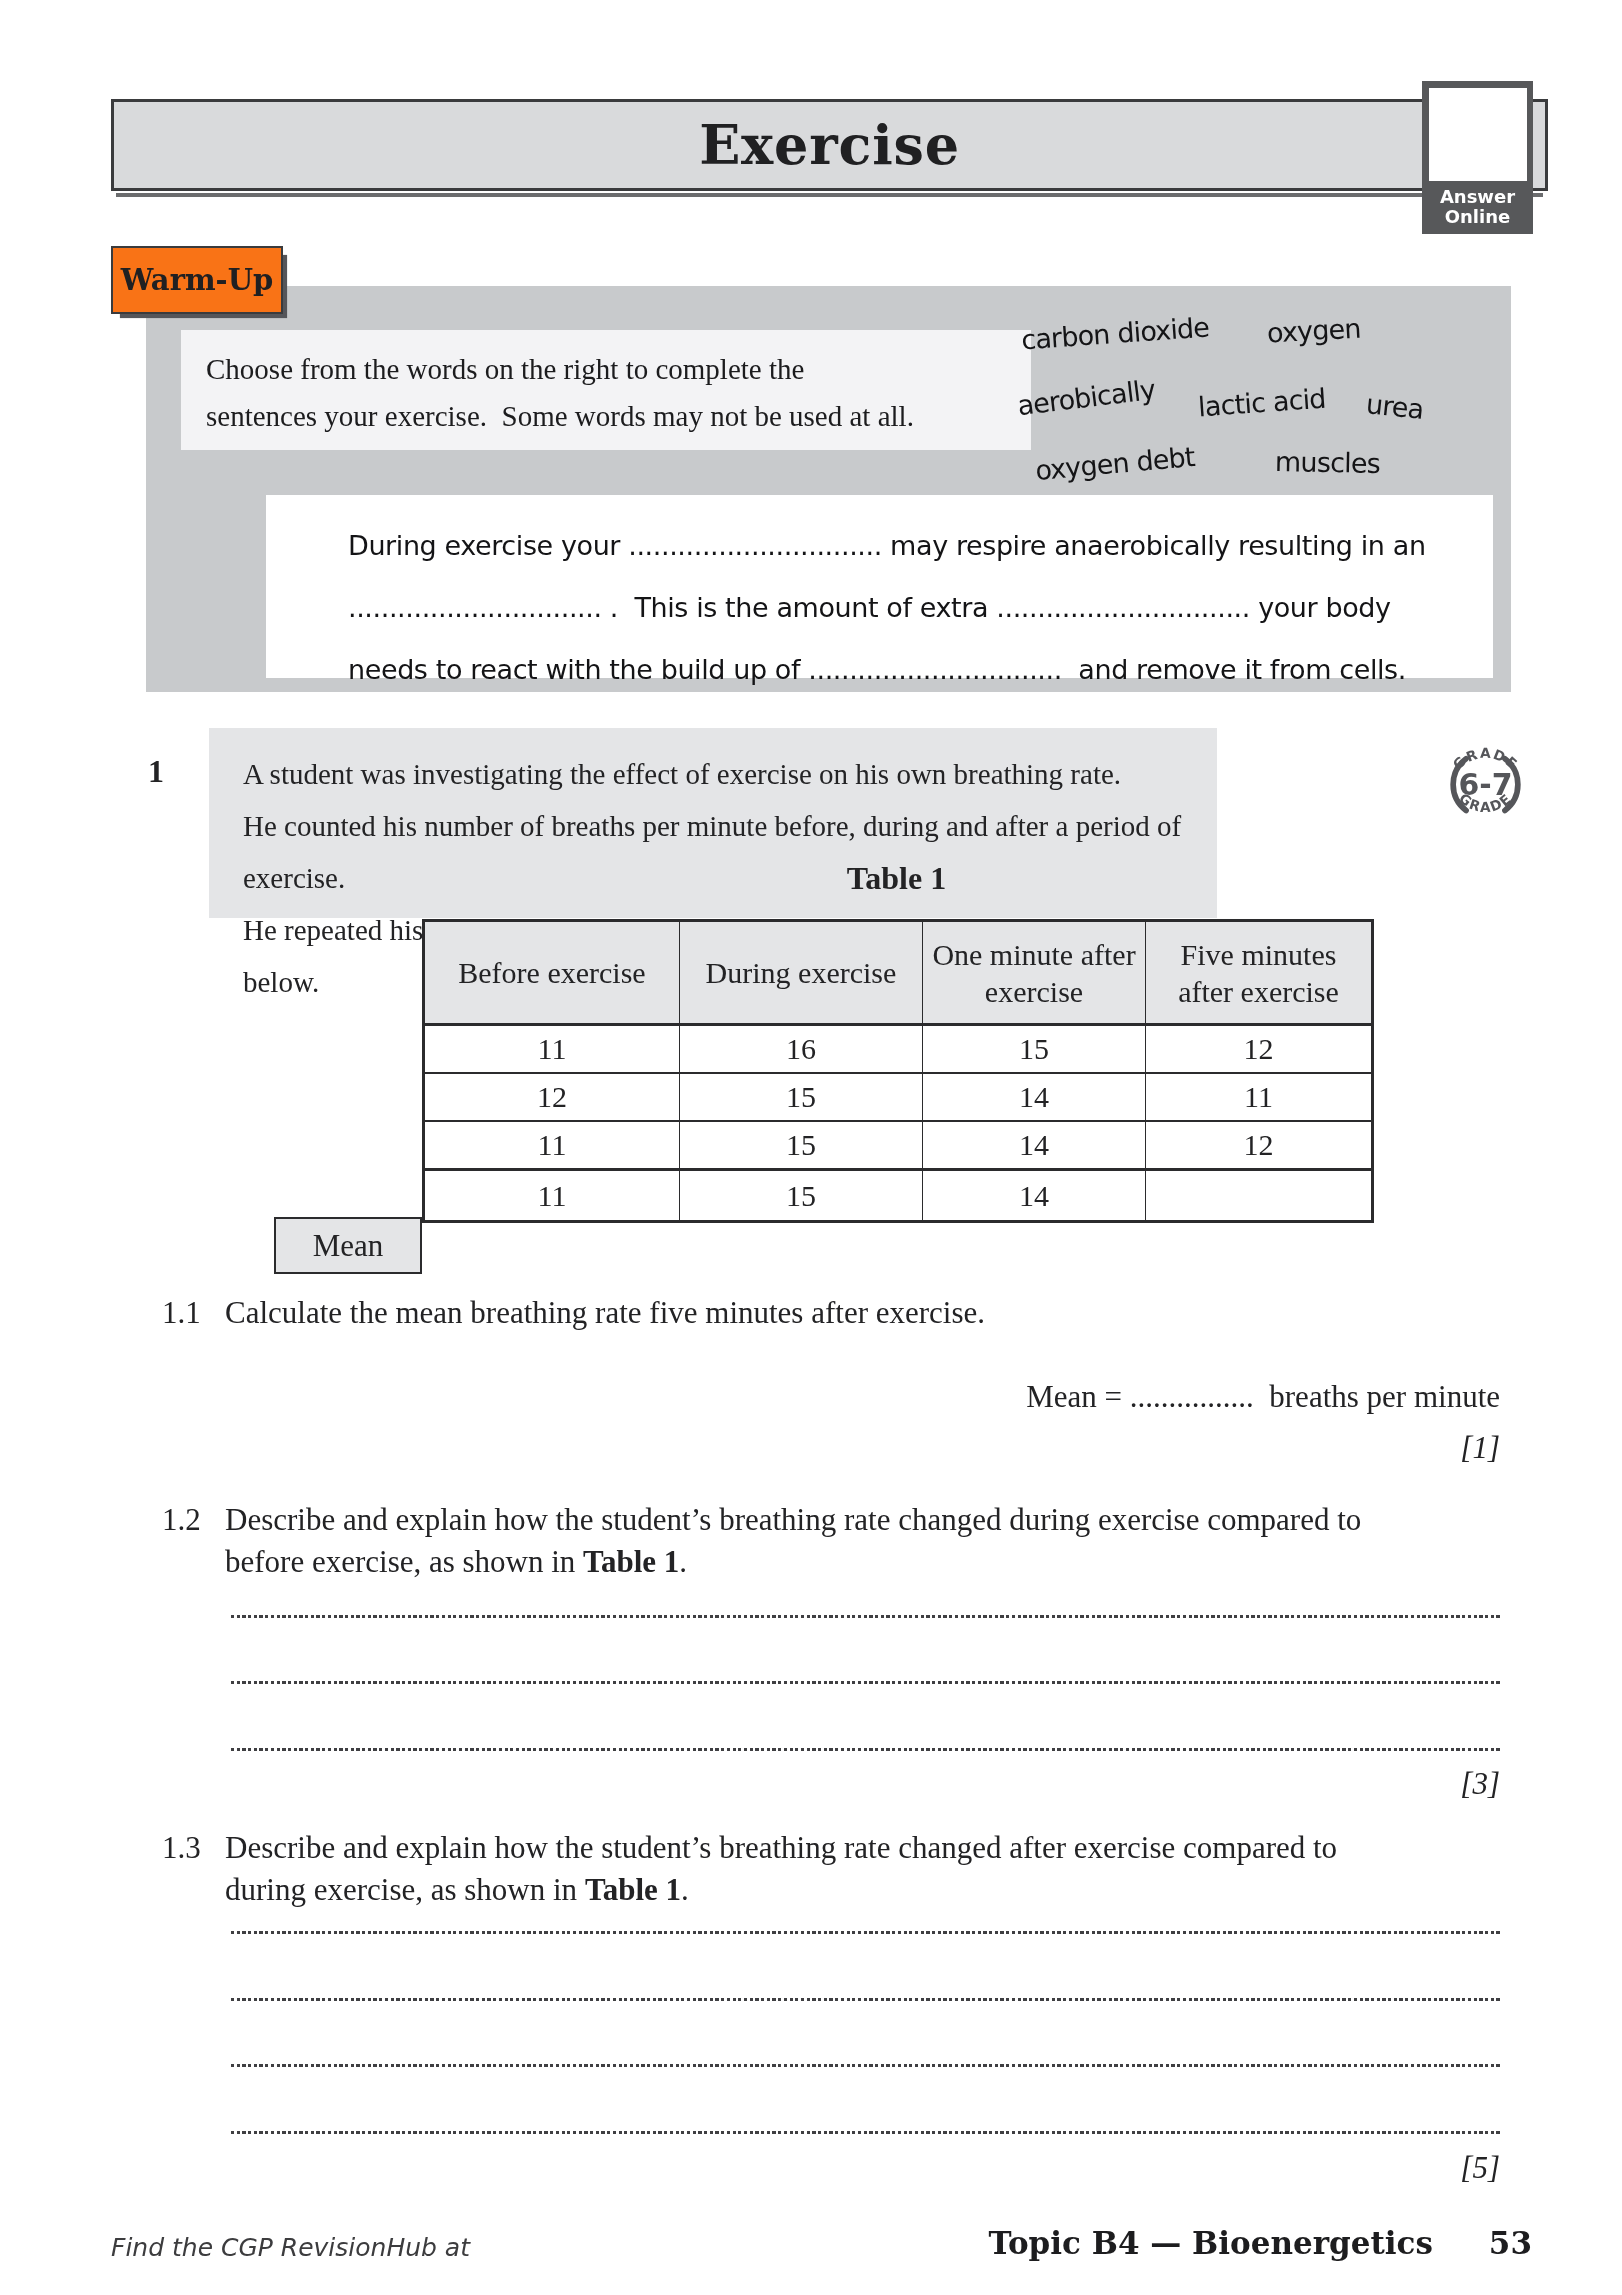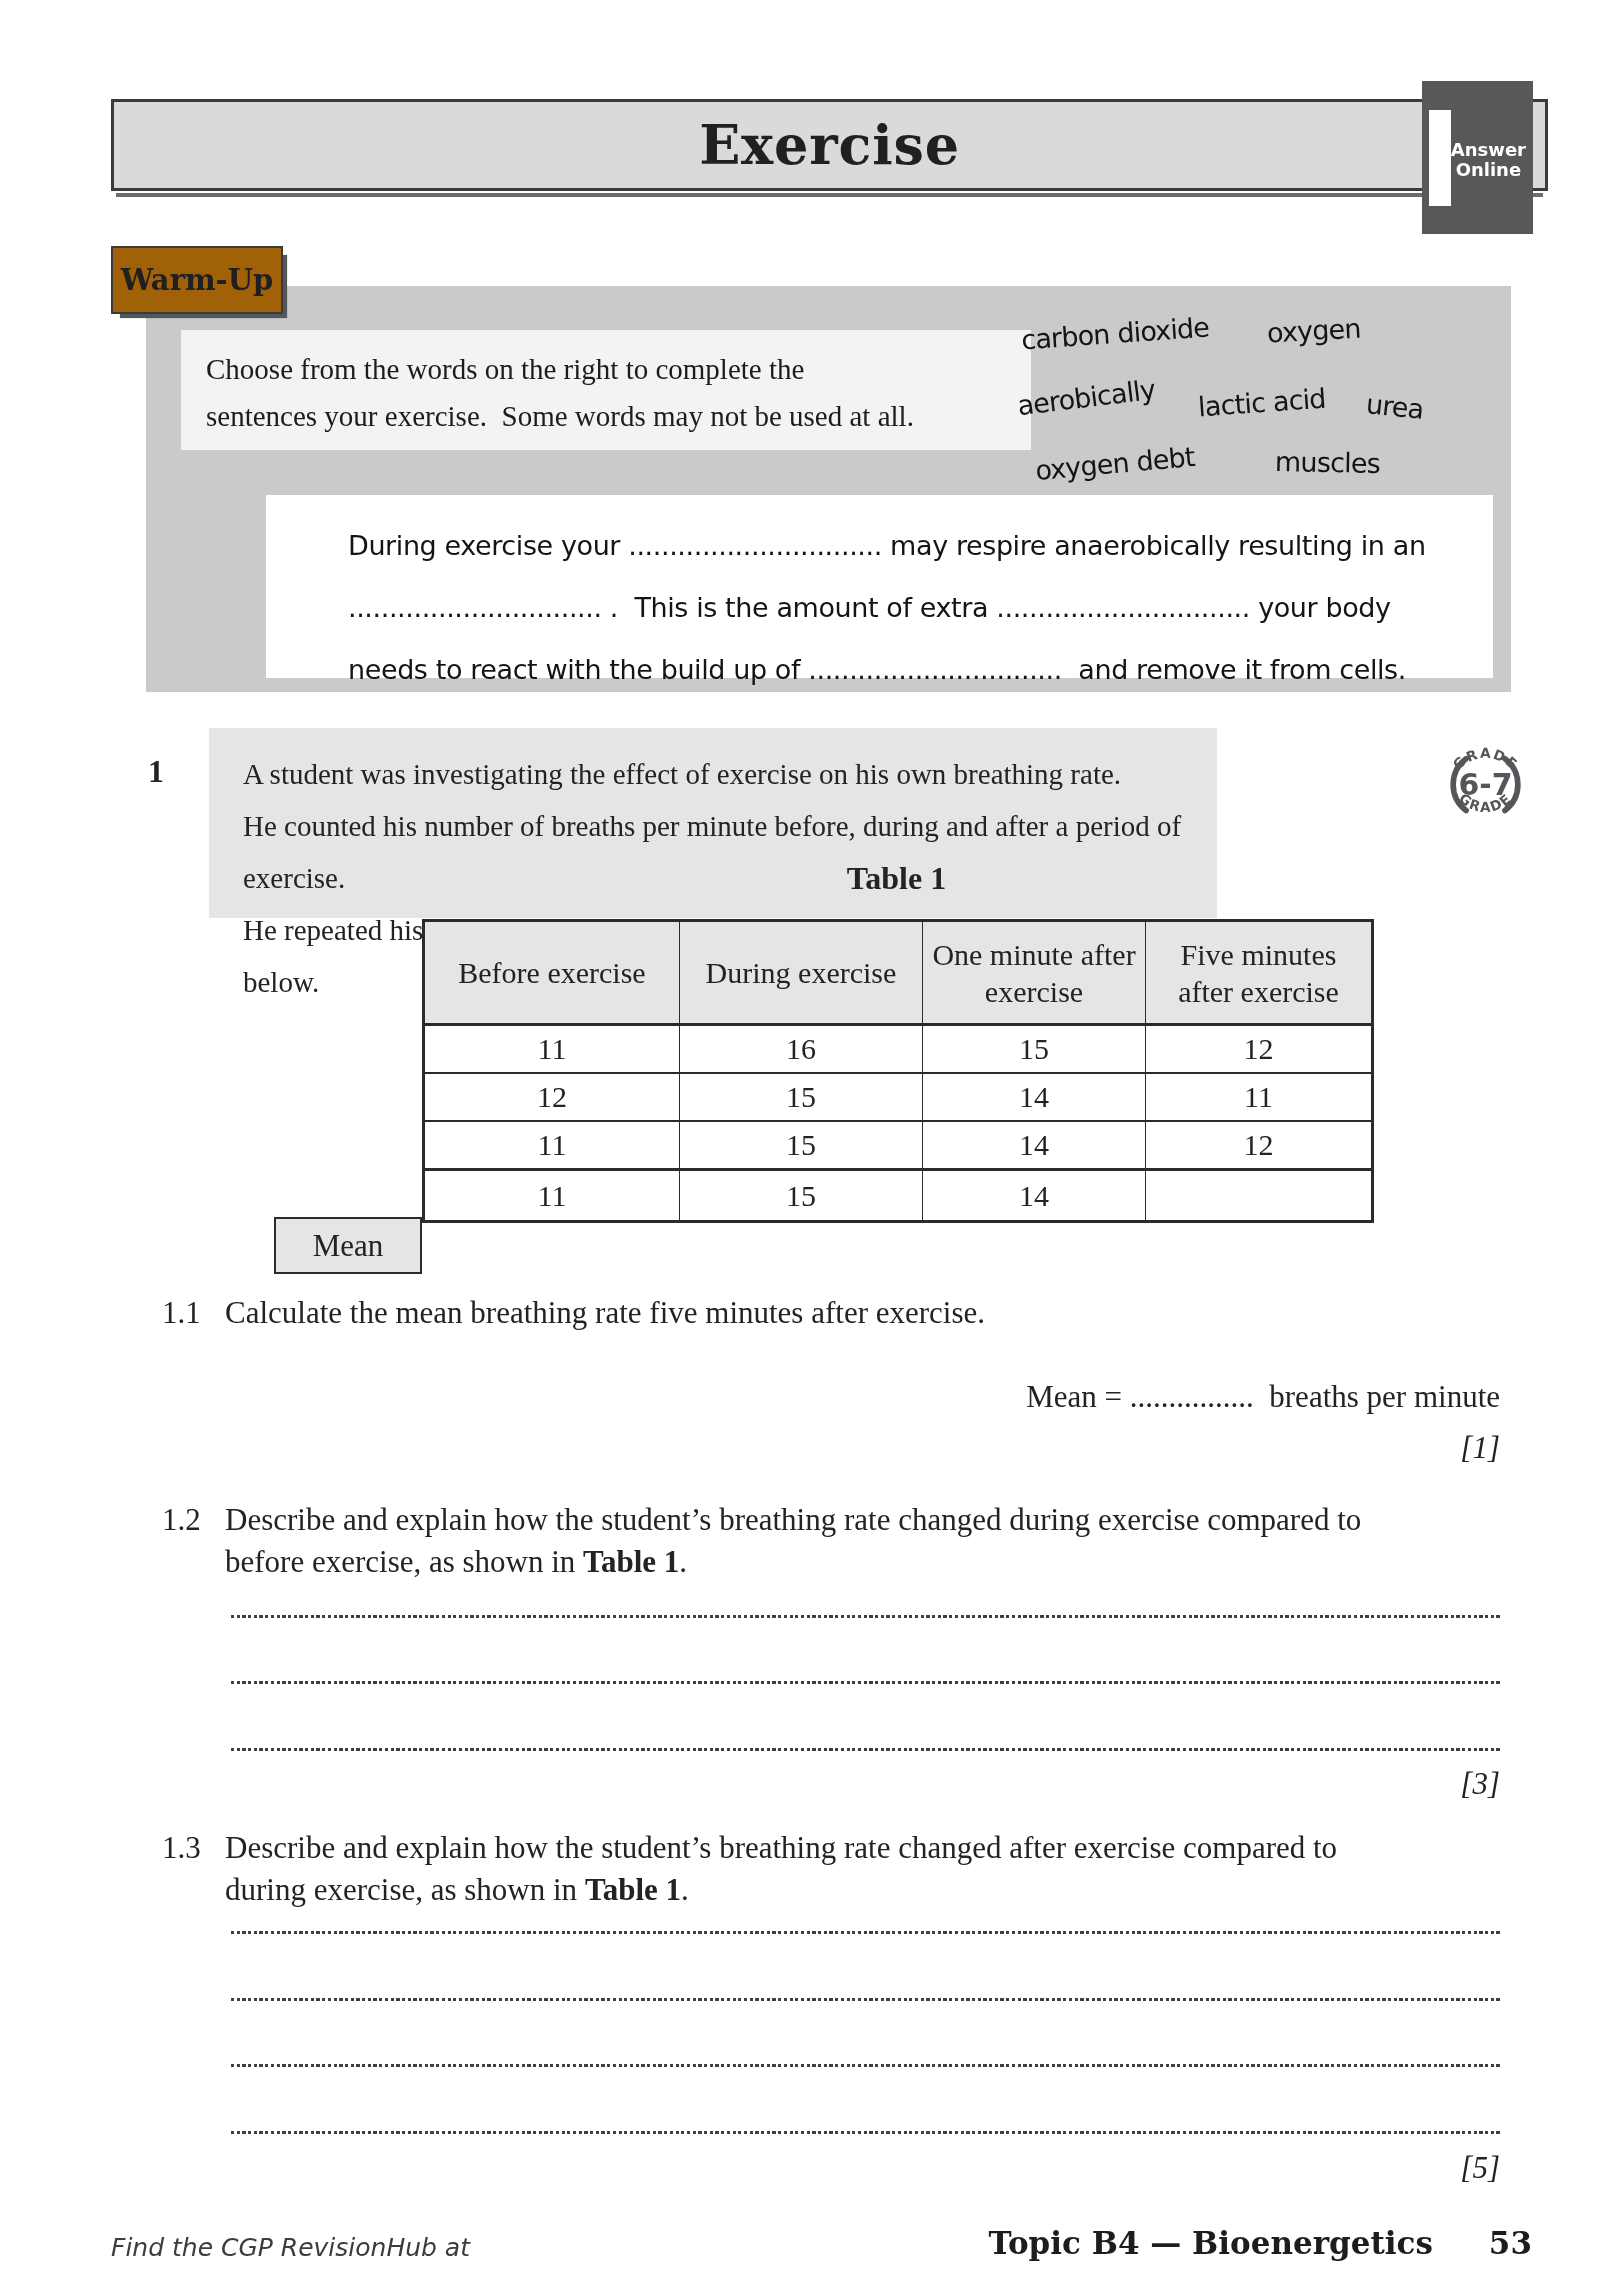--- a/index.html
+++ b/index.html
@@ -20,32 +20,32 @@
   }
   .banner-title{
     font-family:"DejaVu Serif", serif; font-weight:bold; font-size:54px;
     letter-spacing:0.8px; color:#202022;
   }
 
   
   .answer-badge{
     position:absolute; left:1422px; top:81px; width:111px; height:153px;
     background:#57585a; z-index:6; box-sizing:border-box; padding:7px;
-    display:flex; flex-direction:row; align-items:center;
+    display:flex; flex-direction:column; align-items:center;
   }
   .qr-box{ width:98px; height:96px; background:#ffffff; }
   .answer-badge-text{
     margin-top:5.7px; color:#ffffff; text-align:center;
     font-family:"DejaVu Sans", sans-serif; font-weight:bold; font-size:18px; line-height:20px;
   }
 
   
   .warmup-tab{
     position:absolute; left:111px; top:246px; width:172px; height:68px;
-    background:#a16207; border:2.4px solid #3a3b3d; box-sizing:border-box;
+    background:#f97316; border:2.4px solid #3a3b3d; box-sizing:border-box;
     box-shadow:6.5px 6.5px 0 -2.4px #55565a; z-index:4;
     display:flex; align-items:center; justify-content:center;
   }
   .warmup-tab-label{ font-family:"DejaVu Serif", serif; font-weight:bold; font-size:29px; color:#202022; }
   .warmup-panel{
     position:absolute; left:146px; top:286px; width:1365px; height:406px; background:#c8cacc; z-index:1;
   }
   .instruction-box{
     position:absolute; left:35px; top:44px; width:850px; height:120px; background:#f3f3f5;
     box-sizing:border-box; padding:16px 0 0 25px;

